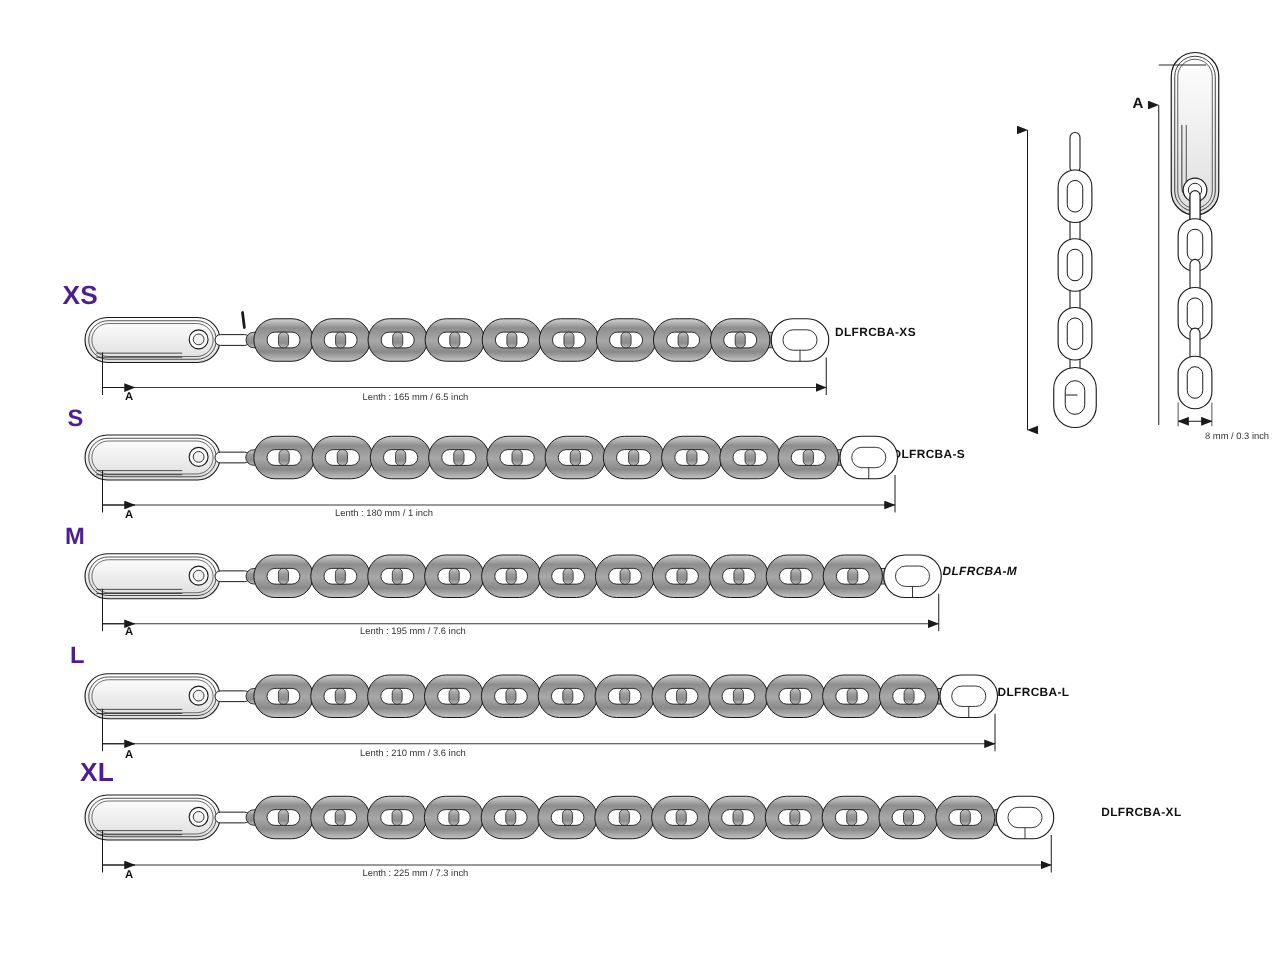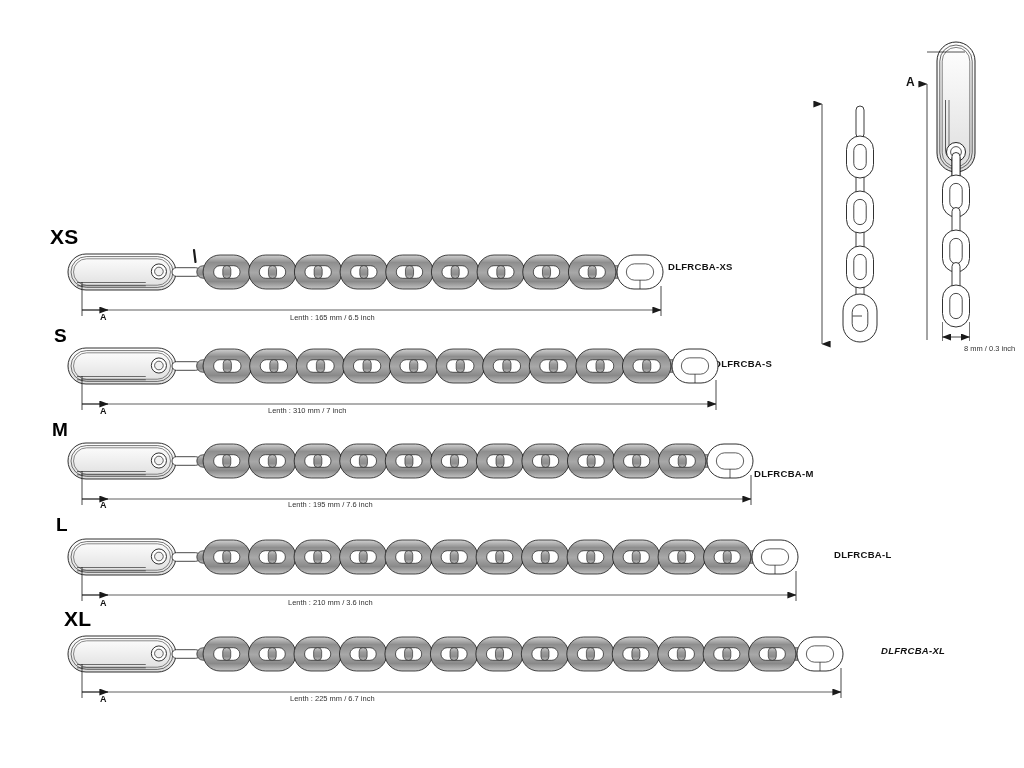--- a/index.html
+++ b/index.html
@@ -17,21 +17,21 @@
     width: 1024px;
     height: 768px;
     background: #ffffff;
     overflow: hidden;
   }
   .size-label {
     position: absolute;
     font-weight: bold;
     font-size: 21px;
     letter-spacing: 0.2px;
-    color: #000000;
+    color: #4c1d95;
     line-height: 1;
     user-select: none;
   }
   .part-code {
     position: absolute;
     font-weight: bold;
     font-size: 9.5px;
     letter-spacing: 0.3px;
     color: #111;
     white-space: nowrap;
@@ -69,29 +69,29 @@
 <div id="canvas">
 
   <div class="size-label" style="left:50px; top:226px;">XS</div>
   <div class="size-label" style="left:54px; top:326px; font-size:19px;">S</div>
   <div class="size-label" style="left:52px; top:420px; font-size:19px;">M</div>
   <div class="size-label" style="left:56px; top:515px; font-size:19px;">L</div>
   <div class="size-label" style="left:64px; top:608px;">XL</div>
 
   <div class="part-code" style="left:668px; top:261px;">DLFRCBA-XS</div>
   <div class="part-code" style="left:714px; top:358px;">DLFRCBA-S</div>
-  <div class="part-code" style="left:754px; top:468px;">DLFRCBA-M</div>
-  <div class="part-code" style="left:798px; top:549px;padding-left:36px;">DLFRCBA-L</div>
-  <div class="part-code" style="left:881px; top:645px;font-style:italic;">DLFRCBA-XL</div>
+  <div class="part-code" style="left:754px; top:452px;font-style:italic;">DLFRCBA-M</div>
+  <div class="part-code" style="left:798px; top:549px;">DLFRCBA-L</div>
+  <div class="part-code" style="left:881px; top:645px;">DLFRCBA-XL</div>
 
   <div class="length-text" style="left:290px; top:313px; width:220px;">Lenth : 165 mm / 6.5 inch</div>
-  <div class="length-text" style="left:268px; top:406px; width:220px;">Lenth : 310 mm / 7 inch</div>
+  <div class="length-text" style="left:268px; top:406px; width:220px;">Lenth : 180 mm / 1 inch</div>
   <div class="length-text" style="left:288px; top:500px; width:220px;">Lenth : 195 mm / 7.6 inch</div>
   <div class="length-text" style="left:288px; top:598px; width:220px;">Lenth : 210 mm / 3.6 inch</div>
-  <div class="length-text" style="left:290px; top:694px; width:220px;">Lenth : 225 mm / 6.7 inch</div>
+  <div class="length-text" style="left:290px; top:694px; width:220px;">Lenth : 225 mm / 7.3 inch</div>
 
   <div class="dim-a" style="left:100px; top:312px;">A</div>
   <div class="dim-a" style="left:100px; top:406px;">A</div>
   <div class="dim-a" style="left:100px; top:500px;">A</div>
   <div class="dim-a" style="left:100px; top:598px;">A</div>
   <div class="dim-a" style="left:100px; top:694px;">A</div>
 
   <div class="detail-a" style="left:906px; top:75px;">A</div>
   <div class="width-text" style="left:938px; top:344px;margin-left:26px;">8 mm / 0.3 inch</div>
 

